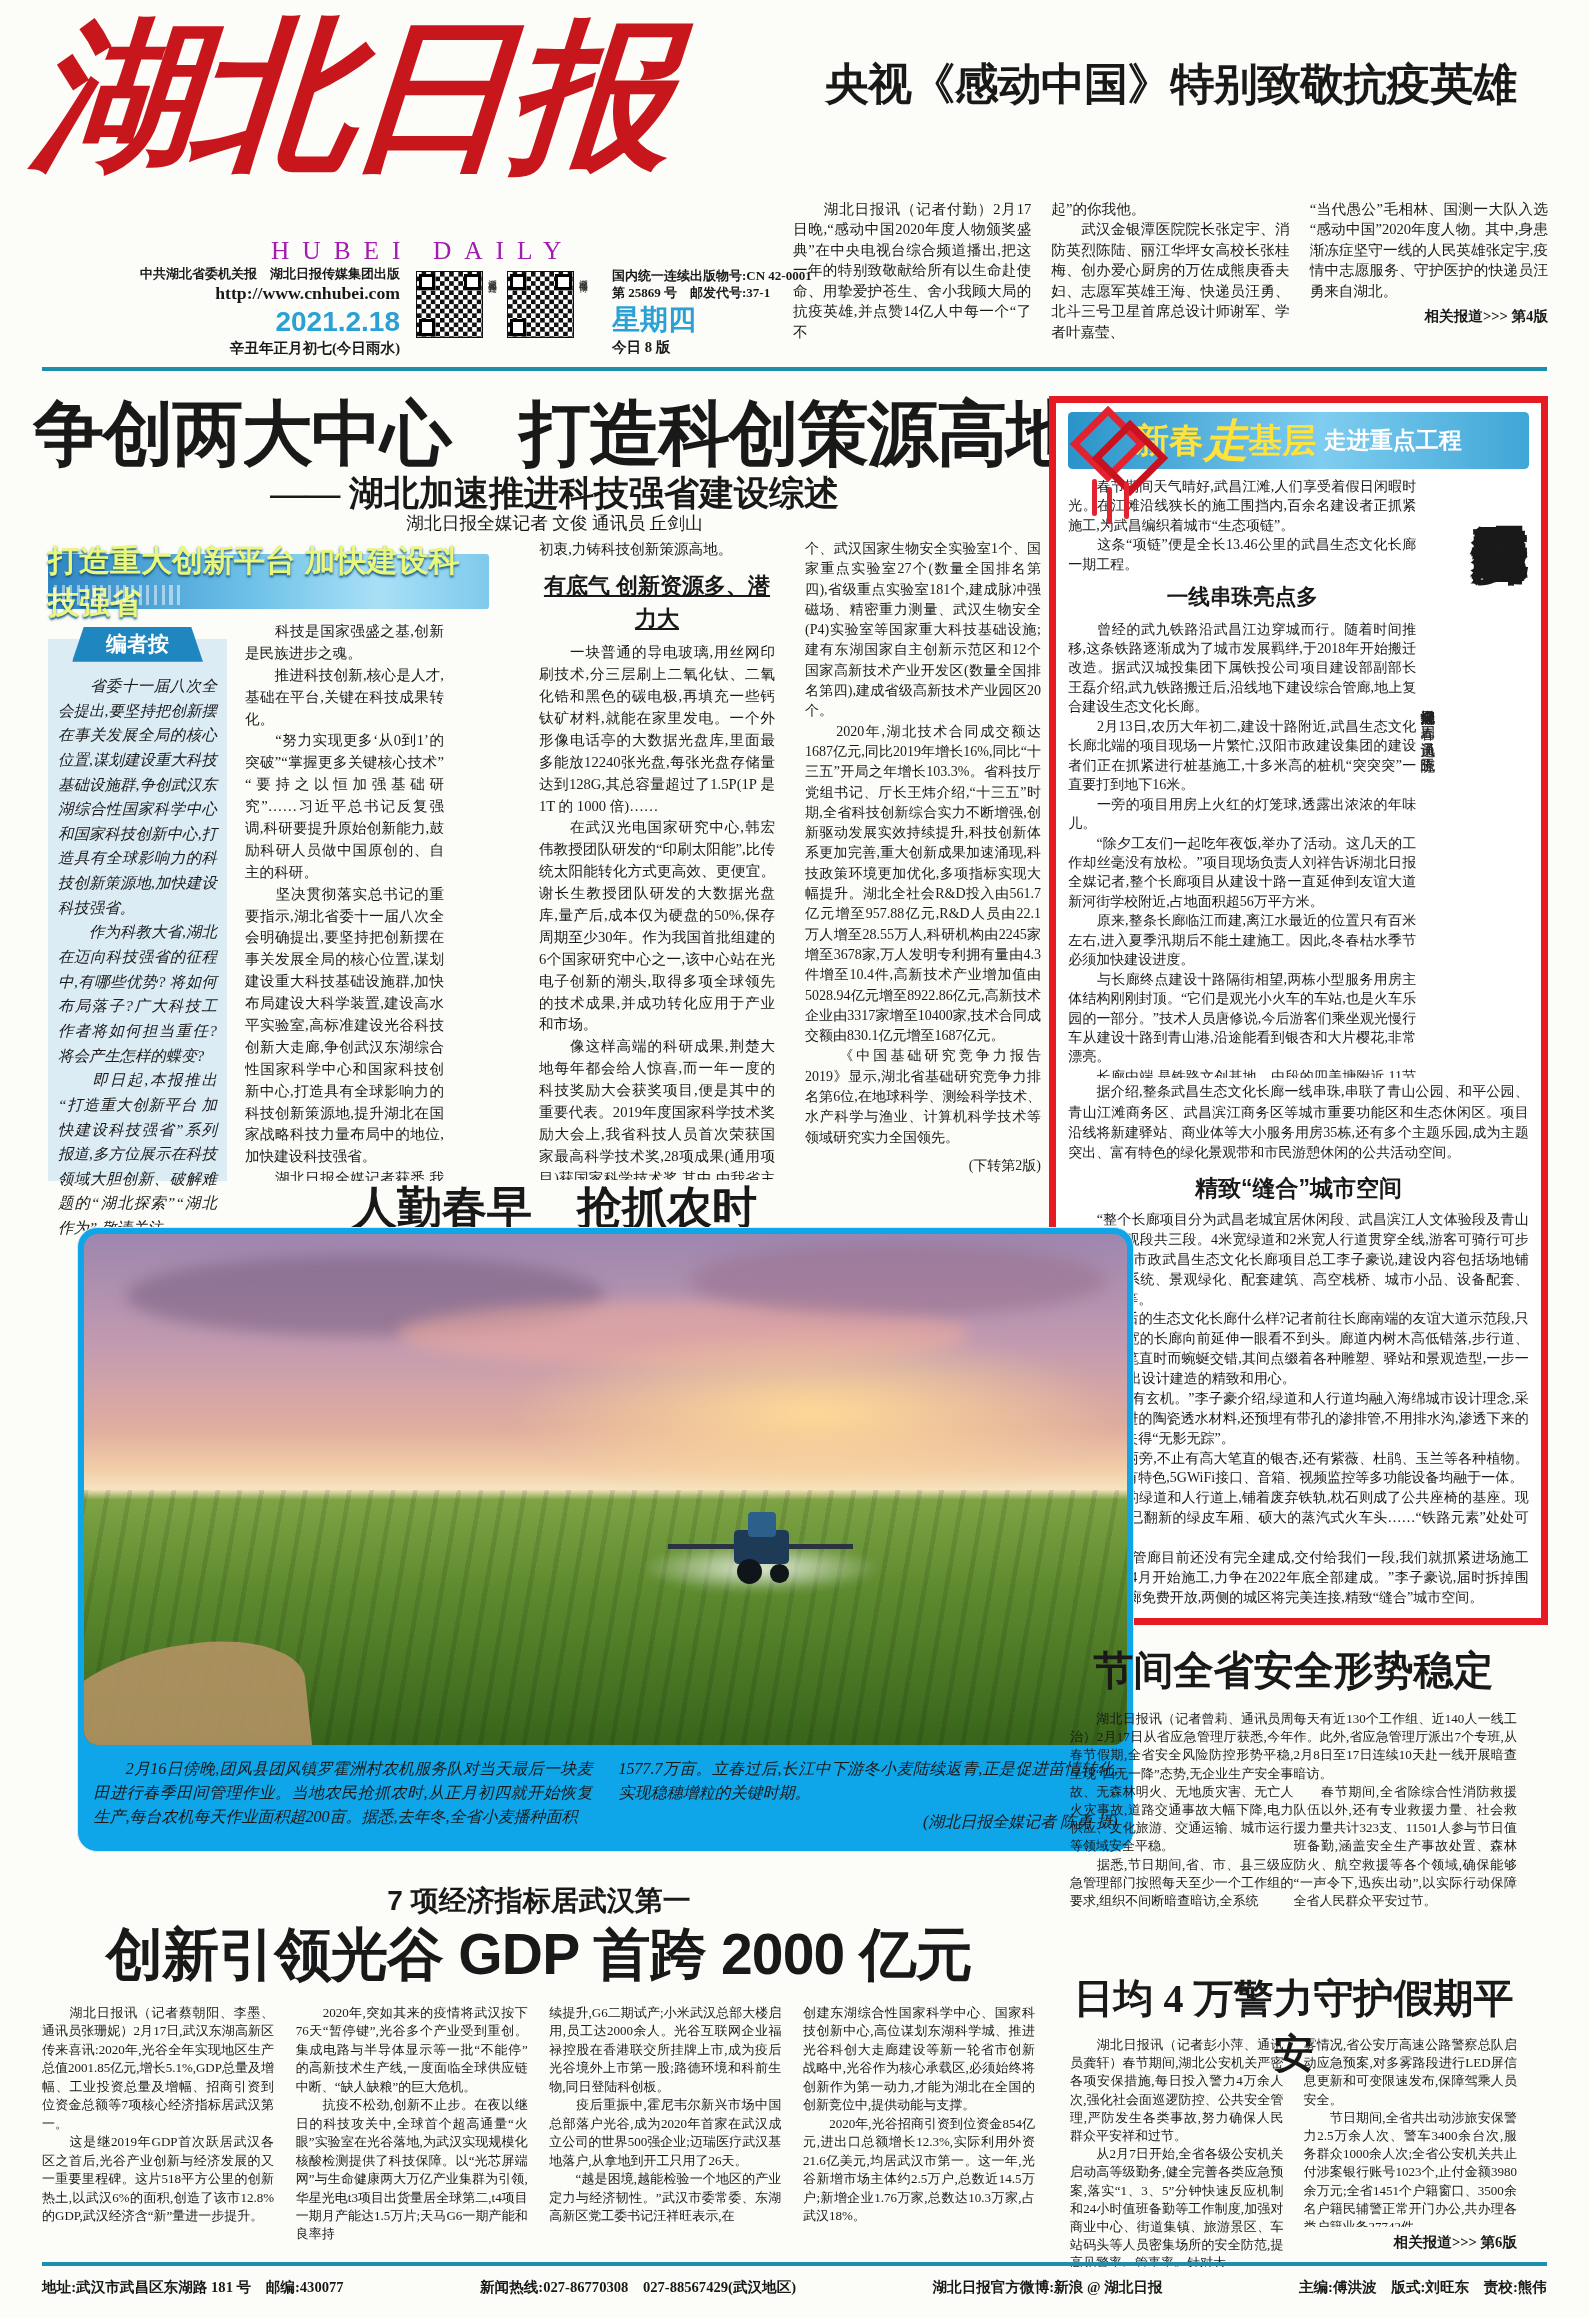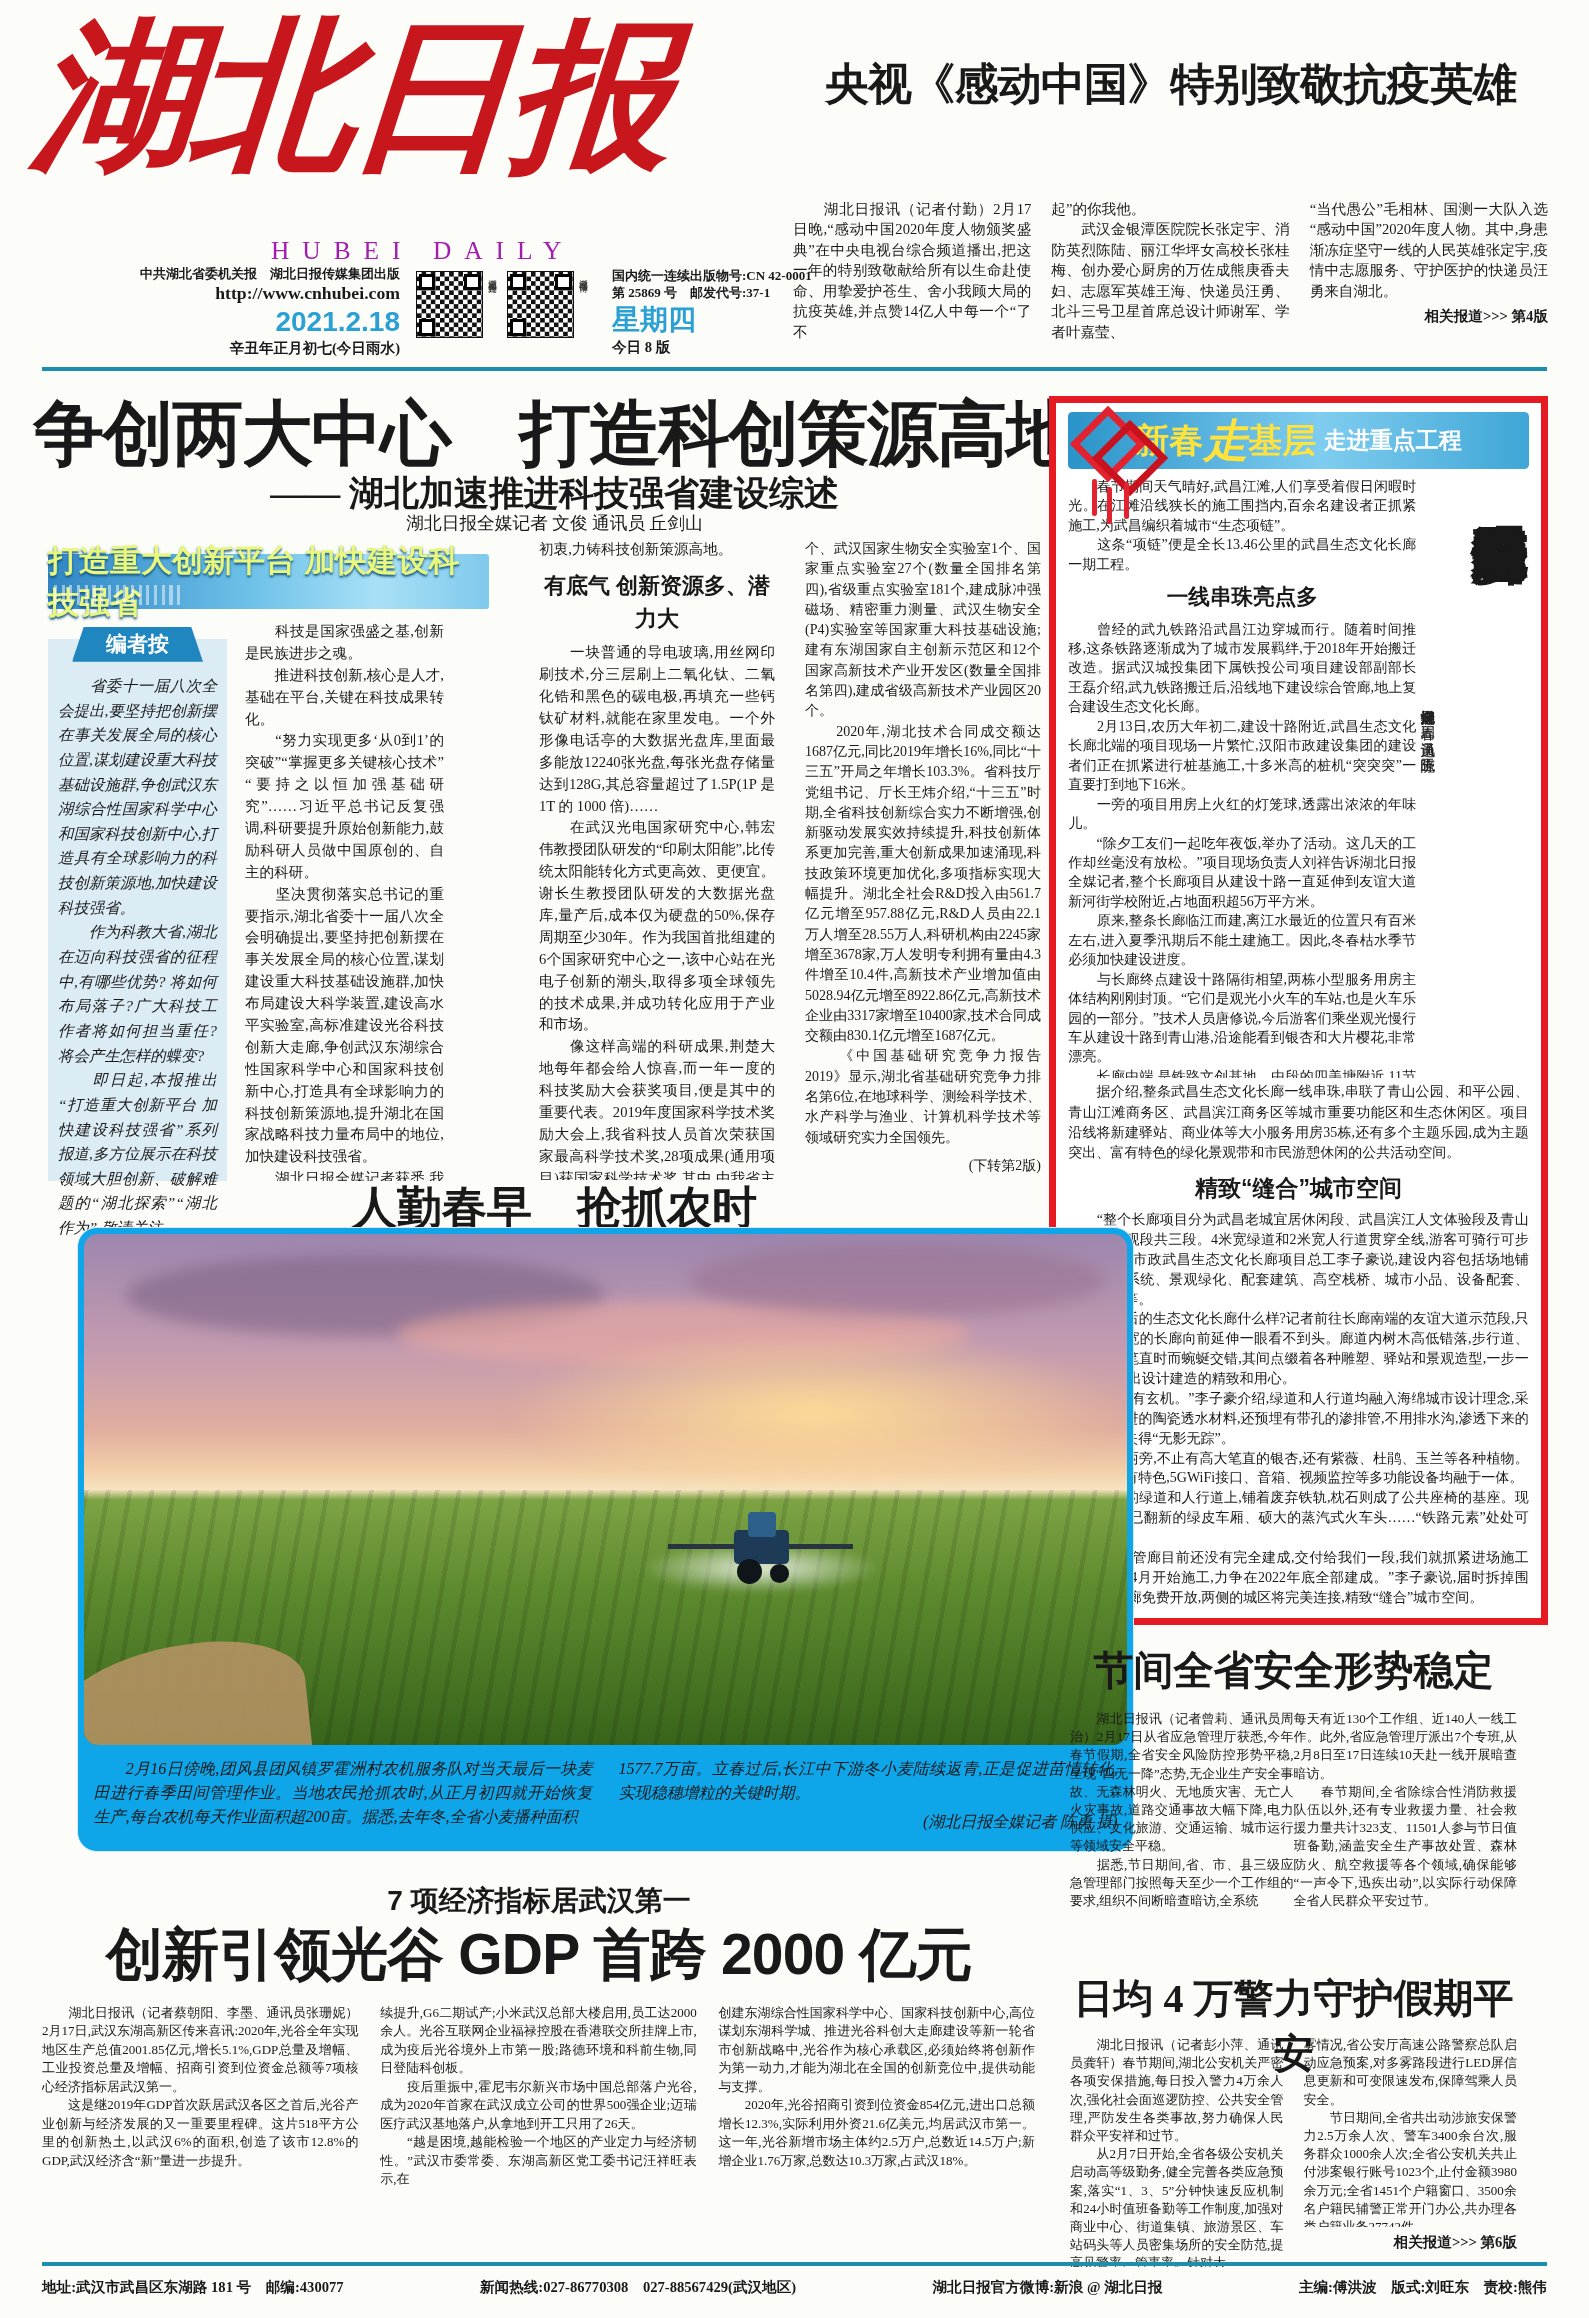--- a/index.html
+++ b/index.html
@@ -53,21 +53,21 @@
   #banner1 .t{font-size:31px;font-weight:900;color:#e9f77d;text-shadow:0 1.5px 2.3px #14567f;}
   #banner1 .sky{position:absolute;left:6.2px;bottom:3.9px;width:131px;height:20px;opacity:.75;
       background:repeating-linear-gradient(90deg,rgba(255,255,255,.65) 0 3.1px,transparent 3.1px 7.7px);}
   #note-box{left:48px;top:639px;width:179px;height:542px;background:#dcecf5;}
   #note-ribbon{position:absolute;left:50%;top:-12.3px;transform:translateX(-50%);width:131px;height:35px;
       background:#1f86c0;clip-path:polygon(9% 0,91% 0,100% 100%,0 100%);
       display:flex;align-items:center;justify-content:center;color:#fff;font-size:21px;font-weight:bold;}
   #note-text{padding:35px 10px 7.7px;font-size:15.4px;line-height:1.6;}
   #colA{left:245px;top:621px;width:199px;height:560px;font-size:14.6px;line-height:1.5;}
   #colB{left:539px;top:539px;width:236px;height:641px;font-size:14.6px;line-height:1.5;}
-  .subhead{font-weight:bold;font-size:22px;margin:7.7px 0;}
+  .subhead{font-weight:bold;font-size:22px;margin:7.7px 0;text-decoration:underline;}
   #colC{left:805px;top:539px;width:236px;height:613px;font-size:14px;line-height:1.45;}
   #turn-note{left:805px;top:1157px;width:236px;text-align:right;font-size:14px;}
 
   
   #redbox{left:1049px;top:396px;width:499px;height:1229px;border:7.7px solid #e61a23;background:#fff;
           box-sizing:border-box;padding:9.2px 12.3px;}
   #spring-banner{position:relative;height:57px;display:flex;align-items:center;justify-content:center;gap:0;
           background:linear-gradient(90deg,#2a93c9,#7fcdf0 55%,#3fa6d6);border-radius:4.6px;}
   #spring-banner .y1{font-size:34px;font-weight:900;color:#ffe23c;font-family:"Liberation Sans",sans-serif;}
   #spring-banner .y2{font-size:45px;font-weight:900;color:#ffe23c;font-style:italic;}
@@ -280,20 +280,22 @@
         <div id="photo-credit" class="kai">(湖北日报全媒记者 陈勇 摄)</div>
       </div>
     </div>
   </div>
 
   <div class="abs center sans" id="gdp-kicker">7 项经济指标居武汉第一</div>
   <div class="abs center sans" id="gdp-head" style="font-weight:900">创新引领光谷 GDP 首跨 2000 亿元</div>
   <div class="abs" id="gdp-cols">
     <div class="c just clip">　　湖北日报讯（记者蔡朝阳、李墨、通讯员张珊妮）2月17日,武汉东湖高新区传来喜讯:2020年,光谷全年实现地区生产总值2001.85亿元,增长5.1%,GDP总量及增幅、工业投资总量及增幅、招商引资到位资金总额等7项核心经济指标居武汉第一。
 　　这是继2019年GDP首次跃居武汉各区之首后,光谷产业创新与经济发展的又一重要里程碑。这片518平方公里的创新热土,以武汉6%的面积,创造了该市12.8%的GDP,武汉经济含“新”量进一步提升。</div>
+    <div class="c just clip">　　2020年,突如其来的疫情将武汉按下76天“暂停键”,光谷多个产业受到重创。集成电路与半导体显示等一批“不能停”的高新技术生产线,一度面临全球供应链中断、“缺人缺粮”的巨大危机。
+　　抗疫不松劲,创新不止步。在夜以继日的科技攻关中,全球首个超高通量“火眼”实验室在光谷落地,为武汉实现规模化核酸检测提供了科技保障。以“光芯屏端网”与生命健康两大万亿产业集群为引领,华星光电t3项目出货量居全球第二,t4项目一期月产能达1.5万片;天马G6一期产能和良率持</div>
     <div class="c just clip">续提升,G6二期试产;小米武汉总部大楼启用,员工达2000余人。光谷互联网企业福禄控股在香港联交所挂牌上市,成为疫后光谷境外上市第一股;路德环境和科前生物,同日登陆科创板。
 　　疫后重振中,霍尼韦尔新兴市场中国总部落户光谷,成为2020年首家在武汉成立公司的世界500强企业;迈瑞医疗武汉基地落户,从拿地到开工只用了26天。
 　　“越是困境,越能检验一个地区的产业定力与经济韧性。”武汉市委常委、东湖高新区党工委书记汪祥旺表示,在</div>
     <div class="c just clip">创建东湖综合性国家科学中心、国家科技创新中心,高位谋划东湖科学城、推进光谷科创大走廊建设等新一轮省市创新战略中,光谷作为核心承载区,必须始终将创新作为第一动力,才能为湖北在全国的创新竞位中,提供动能与支撑。
 　　2020年,光谷招商引资到位资金854亿元,进出口总额增长12.3%,实际利用外资21.6亿美元,均居武汉市第一。这一年,光谷新增市场主体约2.5万户,总数近14.5万户;新增企业1.76万家,总数达10.3万家,占武汉18%。</div>
   </div>
 
   <div class="abs center serifblack" id="safety-head">节间全省安全形势稳定</div>
   <div class="abs" id="safety-cols">
     <div class="c just clip">　　湖北日报讯（记者曾莉、通讯员周治）2月17日从省应急管理厅获悉,今年春节假期,全省安全风险防控形势平稳,呈现“四无一降”态势,无企业生产安全事故、无森林明火、无地质灾害、无亡人火灾事故,道路交通事故大幅下降,电力供应、文化旅游、交通运输、城市运行等领域安全平稳。

